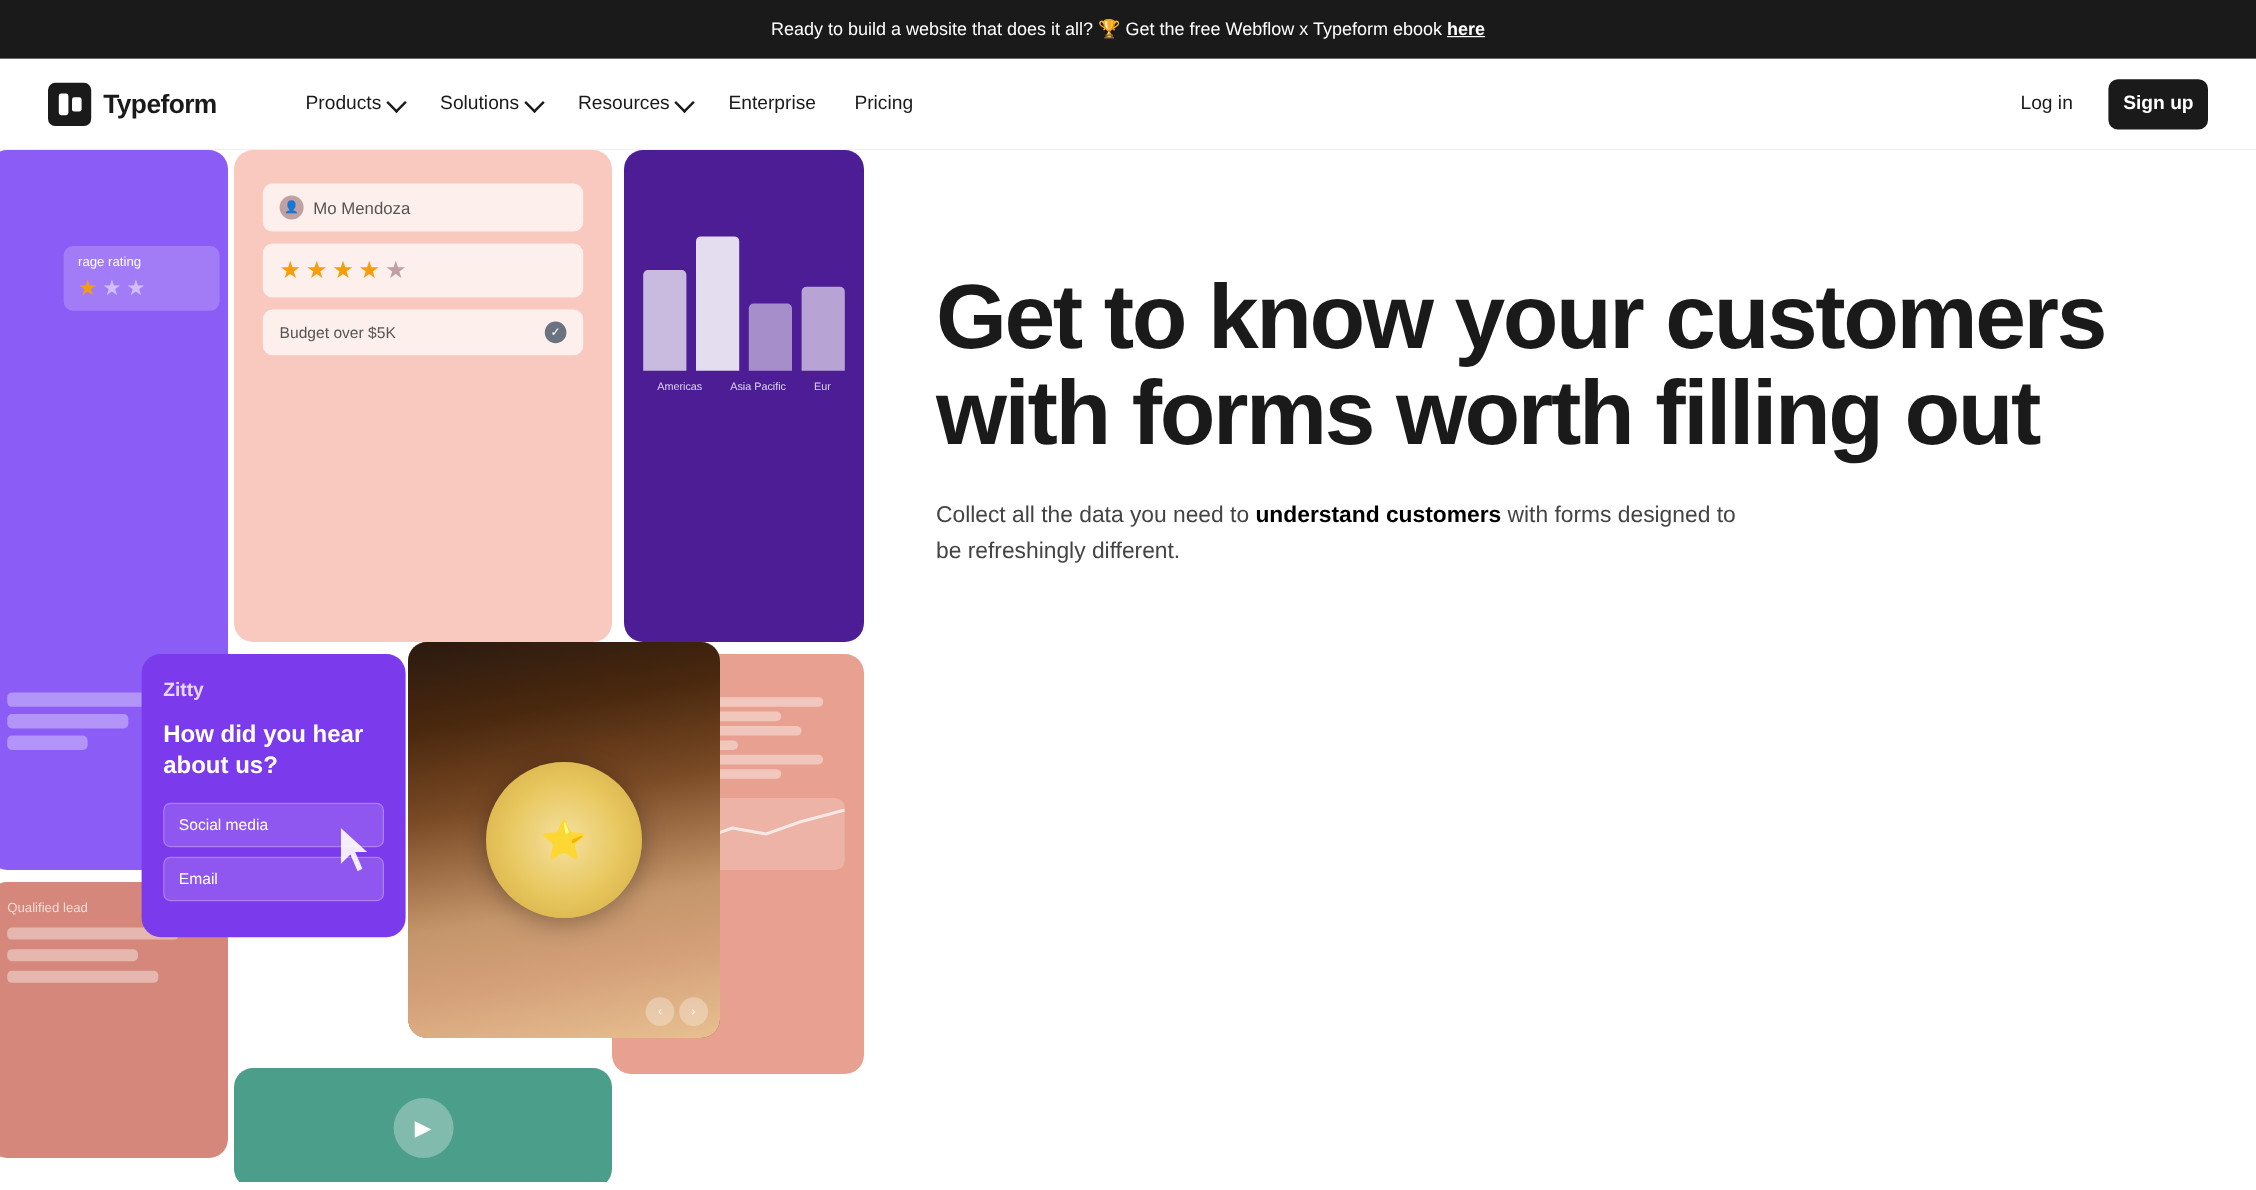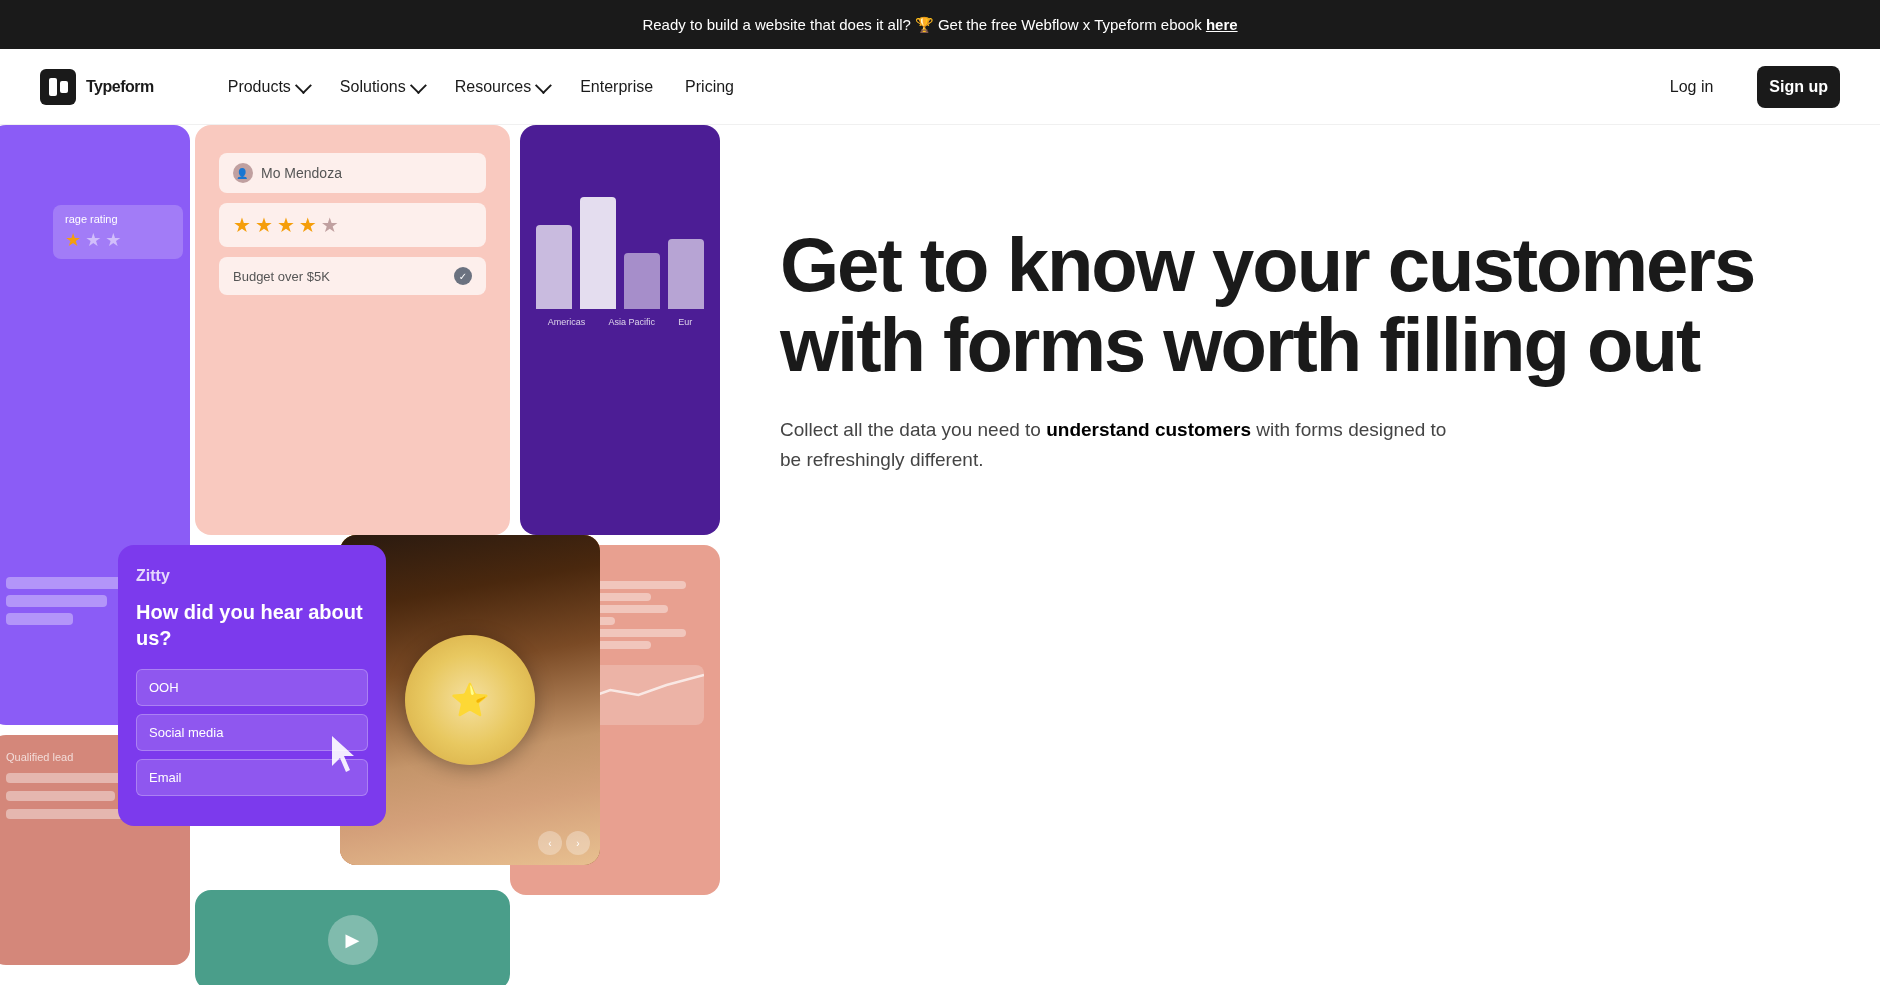--- a/index.html
+++ b/index.html
@@ -52,21 +52,21 @@
       background: #fff;
       border-radius: 2px;
     }
     .logo-icon .rect2 {
       width: 8px;
       height: 12px;
       background: #fff;
       border-radius: 2px;
     }
     .logo-text {
-      font-size: 16px;
+      font-size: 22px;
       font-weight: 700;
       letter-spacing: -0.5px;
     }
     .nav-links {
       display: flex;
       align-items: center;
       gap: 4px;
       flex: 1;
     }
     .nav-item {
@@ -86,21 +86,21 @@
       width: 12px;
       height: 12px;
       border-right: 2px solid #1a1a1a;
       border-bottom: 2px solid #1a1a1a;
       transform: rotate(45deg) translateY(-2px);
       display: inline-block;
     }
     .nav-right {
       display: flex;
       align-items: center;
-      gap: 28px;
+      gap: 14px;
     }
     .btn-login {
       font-size: 16px;
       font-weight: 500;
       color: #1a1a1a;
       cursor: pointer;
       padding: 8px 16px;
       border-radius: 6px;
       text-decoration: none;
     }
@@ -270,21 +270,21 @@
       margin-top: 8px;
       font-size: 9px;
       color: rgba(255,255,255,0.8);
     }
 
     
     .card-purple-form {
       position: absolute;
       left: 118px;
       top: 420px;
-      width: 268px;
+      width: 220px;
       background: #7c3aed;
       border-radius: 16px;
       padding: 22px 18px;
       z-index: 5;
     }
     .card-purple-form .brand-name {
       color: rgba(255,255,255,0.8);
       font-size: 16px;
       font-weight: 600;
       margin-bottom: 14px;
@@ -547,21 +547,20 @@
       <div class="chart-labels">
         <span>Americas</span>
         <span>Asia Pacific</span>
         <span>Eur</span>
       </div>
     </div>
 
     <div class="card-purple-form">
       <div class="brand-name">Zitty</div>
       <div class="question">How did you hear about us?</div>
-      <div class="form-option">OOH</div>
       <div class="form-option">Social media</div>
       <div class="form-option">Email</div>
 
       <div style="position:absolute; bottom:50px; right:24px;">
         <svg width="30" height="36" viewBox="0 0 30 36">
           <polygon points="0,0 0,30 8,22 14,36 18,34 12,20 22,20" fill="white" opacity="0.9"></polygon>
         </svg>
       </div>
     </div>
 

